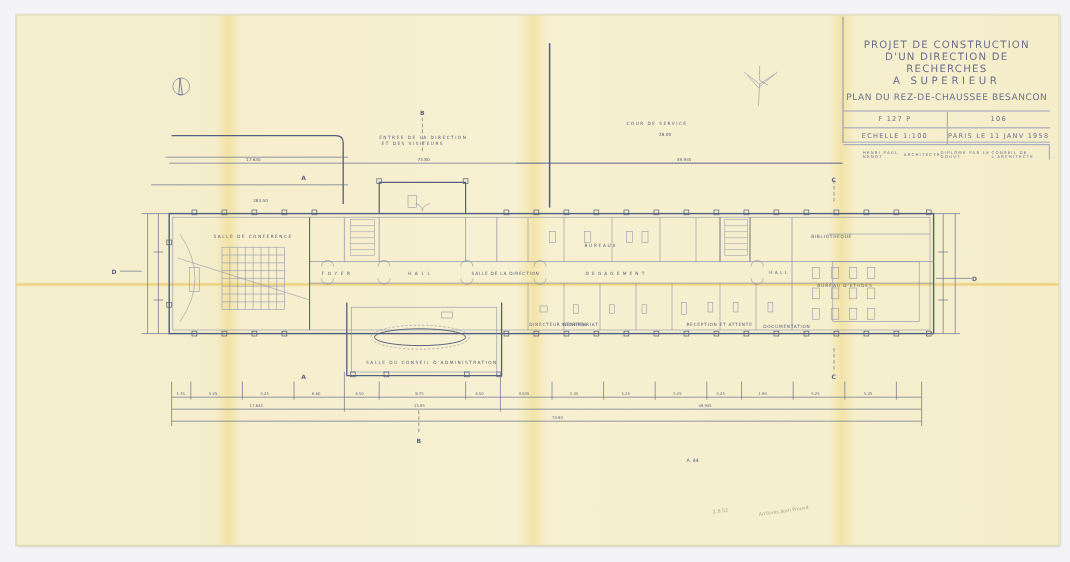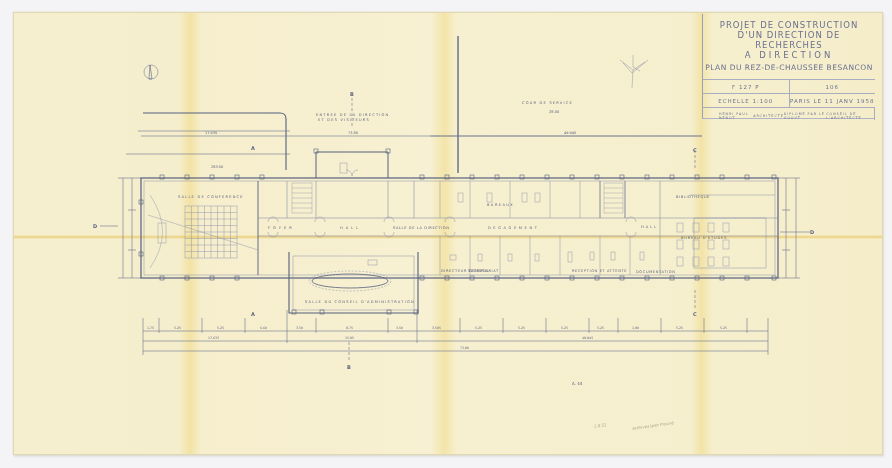--- a/index.html
+++ b/index.html
@@ -346,24 +346,24 @@
 <div class="lbl" style="left:441px;top:269px;letter-spacing:0.6px;">DIRECTEUR GENERAL</div>
 <div class="lbl" style="left:468px;top:269px;letter-spacing:0.6px;">SECRETARIAT</div>
 <div class="lbl" style="left:487px;top:203px;letter-spacing:1.4px;">BUREAUX</div>
 <div class="lbl" style="left:572px;top:269px;letter-spacing:0.6px;">RECEPTION ET ATTENTE</div>
 <div class="lbl" style="left:636px;top:270px;letter-spacing:0.6px;">DOCUMENTATION</div>
 <div class="lbl" style="left:676px;top:195px;letter-spacing:0.6px;">BIBLIOTHEQUE</div>
 <div class="lbl" style="left:641px;top:225px;letter-spacing:2px;">HALL</div>
 <div class="lbl" style="left:681px;top:236px;letter-spacing:0.8px;">BUREAU D'ETUDES</div>
 
 <div class="titleblock">
-  <div class="tb-head" style="padding-top:6px;">
+  <div class="tb-head" style="padding-top:19px;">
     <div class="tb-l1">PROJET DE CONSTRUCTION</div>
     <div class="tb-l2">D'UN DIRECTION DE RECHERCHES</div>
-    <div class="tb-l3">A DIRECTION</div>
+    <div class="tb-l3">A SUPERIEUR</div>
     <div class="tb-l4">PLAN DU REZ-DE-CHAUSSEE BESANCON</div>
   </div>
   <div class="tb-row" style="margin-top:6px;">
     <div>F 127 P</div>
     <div>106</div>
   </div>
   <div class="tb-row">
     <div>ECHELLE 1:100</div>
     <div>PARIS LE 11 JANV 1958</div>
   </div>

